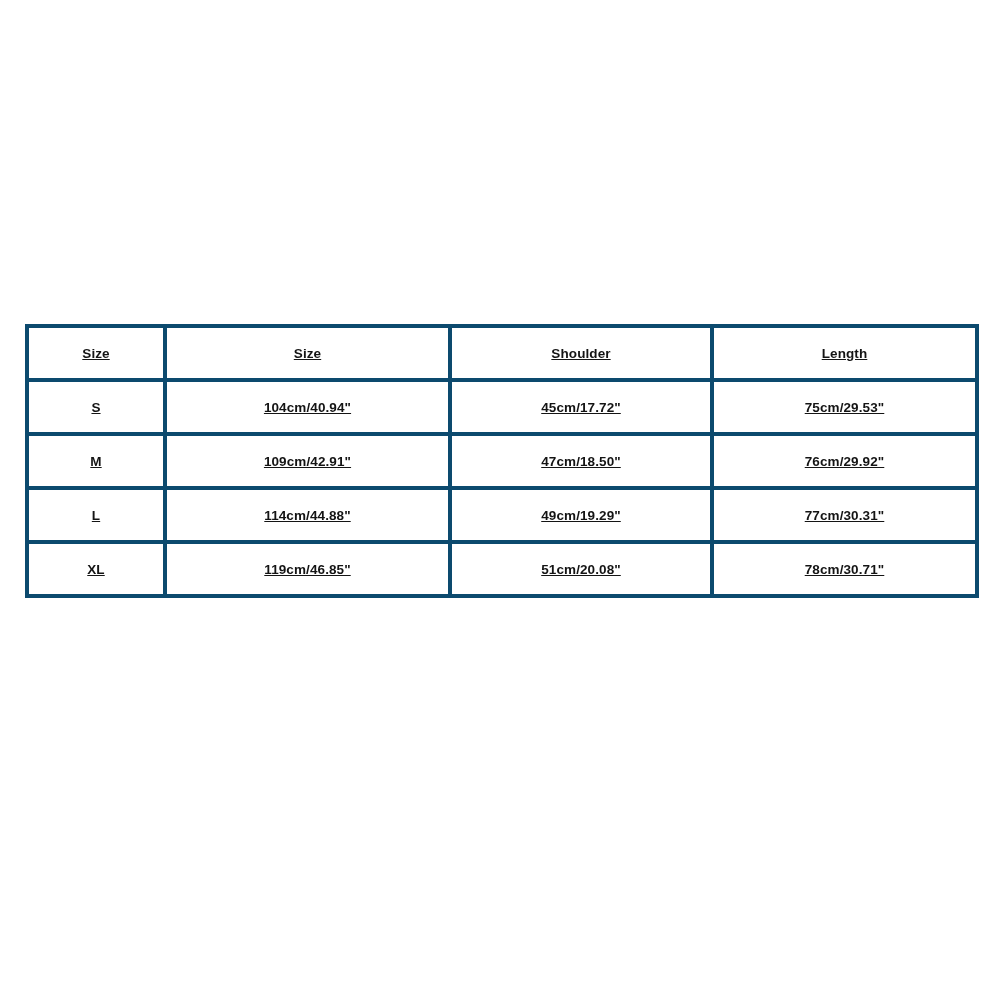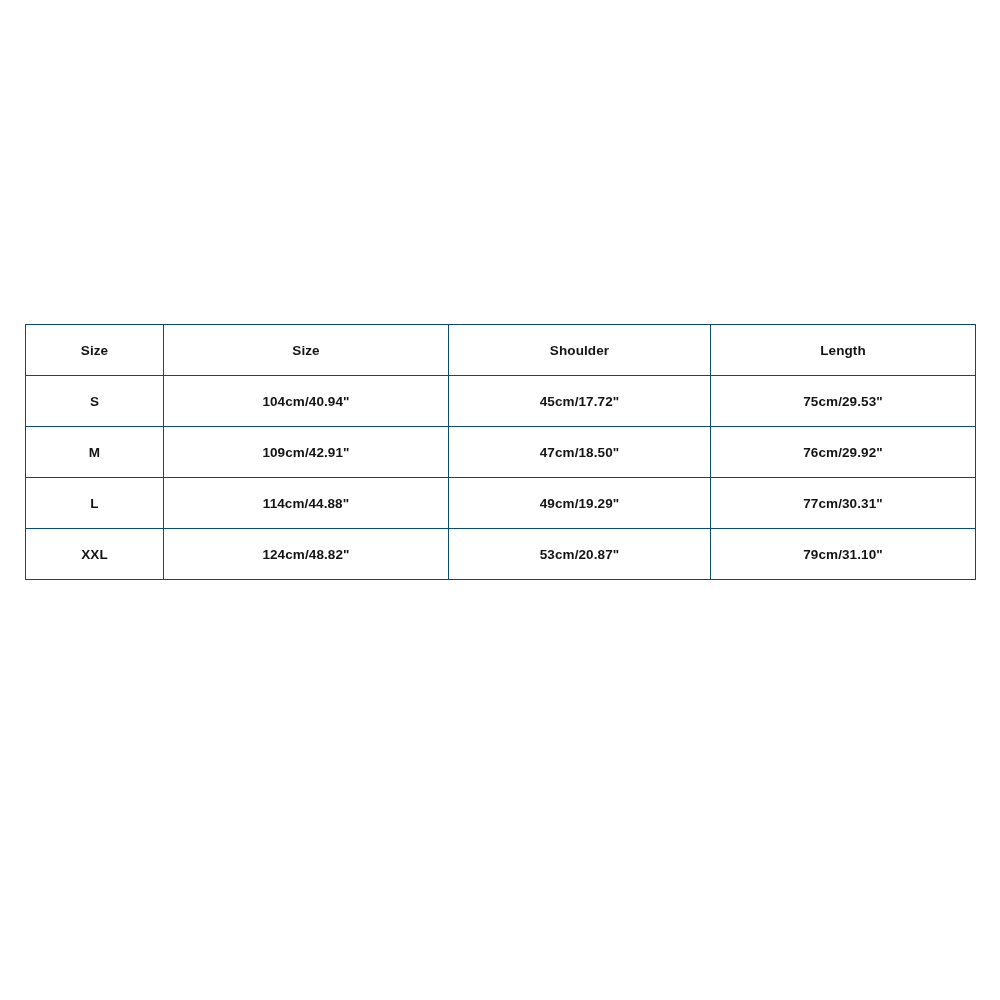--- a/index.html
+++ b/index.html
@@ -28,29 +28,30 @@
     top: 324px;
     width: 950px;
   }
   table.size-table {
     border-collapse: collapse;
     width: 950px;
     table-layout: fixed;
   }
   table.size-table th,
   table.size-table td {
-    border: 1px solid #0c4a6e;
+    border: 4px solid #0c4a6e;
     height: 50px;
     text-align: center;
     vertical-align: middle;
     font-size: 13.5px;
     font-weight: bold;
     color: #141414;
     padding: 0;
     letter-spacing: 0.1px;
+    text-decoration: underline;
   }
   table.size-table thead th {
     font-size: 13.5px;
     font-weight: bold;
   }
   col.c-size { width: 138px; }
   col.c-bust { width: 285px; }
   col.c-shoulder { width: 262px; }
   col.c-length { width: 265px; }
 </style>
@@ -87,21 +88,21 @@
           <td>47cm/18.50"</td>
           <td>76cm/29.92"</td>
         </tr>
         <tr>
           <td>L</td>
           <td>114cm/44.88"</td>
           <td>49cm/19.29"</td>
           <td>77cm/30.31"</td>
         </tr>
         <tr>
-          <td>XXL</td>
-          <td>124cm/48.82"</td>
-          <td>53cm/20.87"</td>
-          <td>79cm/31.10"</td>
+          <td>XL</td>
+          <td>119cm/46.85"</td>
+          <td>51cm/20.08"</td>
+          <td>78cm/30.71"</td>
         </tr>
       </tbody>
     </table>
   </div>
 </div>
 
 </body></html>

